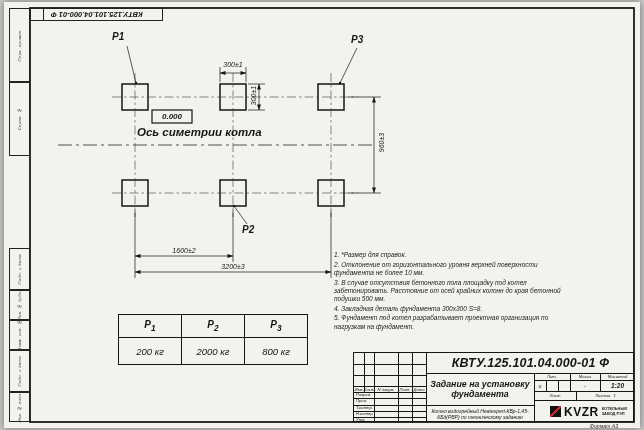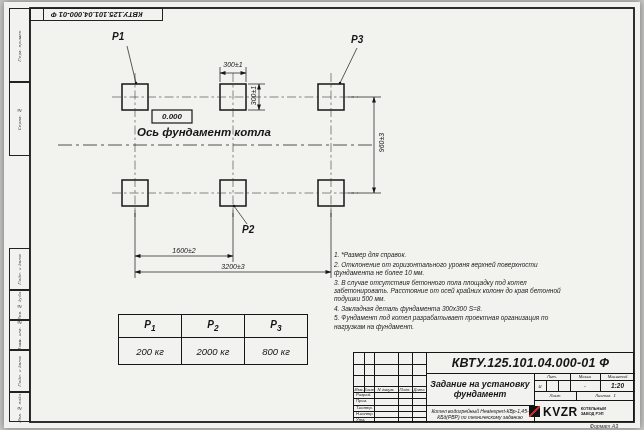--- a/index.html
+++ b/index.html
@@ -27,21 +27,21 @@
   .note{font-size:6.5px;font-style:italic;line-height:1.26;color:#1c1c1c;margin-bottom:1.5px;}
   .tb{position:absolute;left:353px;top:352px;width:281px;height:70px;border:1.7px solid #161616;box-sizing:border-box;}
   .tb .vl{position:absolute;width:0;border-left:1px solid #161616;}
   .tb .hl{position:absolute;height:0;border-top:1px solid #161616;}
   .tb .cell{position:absolute;display:flex;align-items:center;justify-content:center;font-style:italic;color:#161616;}
   .tb .docnum{font-size:12.5px;font-weight:700;letter-spacing:.2px;}
   .tb .ttl{font-size:8.8px;font-weight:700;line-height:1.18;text-align:center;}
   .tb .prod{font-size:5px;line-height:1.2;text-align:center;}
   .tb .micro{font-size:4.2px;}
   .tb .rowlbl{position:absolute;left:2px;width:19px;font-size:4.2px;font-style:italic;line-height:6.2px;white-space:nowrap;}
-  .logo{position:absolute;left:163px;top:47px;width:101px;height:23px;display:flex;align-items:center;justify-content:center;gap:3px;}
+  .logo{position:absolute;left:184px;top:47px;width:101px;height:23px;display:flex;align-items:center;justify-content:center;gap:3px;}
   .logo-mark{width:11px;height:11px;background:linear-gradient(135deg,#111 44%,#c62828 44% 56%,#111 56%);}
   .logo-word{font-size:12px;font-weight:900;font-style:normal;letter-spacing:.5px;color:#111;}
   .logo-cap{display:flex;flex-direction:column;justify-content:center;}
   .logo-cap span{font-size:3.9px;font-weight:700;color:#222;line-height:1.25;}
   .fmt{position:absolute;left:576px;top:422.5px;width:56px;text-align:center;font-size:5.2px;font-style:italic;color:#333;}
 </style>
 </head>
 <body>
 
 <div class="page">
@@ -140,21 +140,21 @@
   <div class="t plabel" style="left:242px;top:224px;">Р2</div>
 
   <div class="t dim tc" style="left:213px;top:61px;width:40px;">300±1</div>
   <div class="t dim tc rot90" style="left:236px;top:92px;width:34px;">300±1</div>
   <div class="t dim tc rot90" style="left:363px;top:139px;width:36px;">960±3</div>
   <div class="t dim tc" style="left:158px;top:247px;width:52px;">1600±2</div>
   <div class="t dim tc" style="left:205px;top:263px;width:56px;">3200±3</div>
 
   <div class="t" style="left:152px;top:110.5px;width:40px;height:12px;line-height:12px;text-align:center;font-size:8px;font-weight:600;">0.000</div>
 
-  <div class="t" style="left:137px;top:126px;font-size:11.5px;font-weight:600;">Ось фундамент котла</div>
+  <div class="t" style="left:137px;top:126px;font-size:11.5px;font-weight:600;">Ось симетрии котла</div>
 
   <div class="notes">
     <div class="note">1. *Размер для справок.</div>
     <div class="note">2. Отклонение от горизонтального уровня верхней поверхности фундамента не более 10 мм.</div>
     <div class="note">3. В случае отсутствия бетонного пола площадку под котел забетонировать. Расстояние от осей крайних колонн до края бетонной подушки 500 мм.</div>
     <div class="note">4. Закладная деталь фундамента 300х300 S=8.</div>
     <div class="note">5. Фундамент под котел разрабатывает проектная организация по нагрузкам на фундамент.</div>
   </div>
 
   <table class="lt">
@@ -193,21 +193,21 @@
     <div class="hl" style="left:180px;top:38px;width:101px;"></div>
     <div class="hl" style="left:180px;top:47px;width:101px;"></div>
     <div class="vl" style="left:216px;top:20px;height:18px;"></div>
     <div class="vl" style="left:246px;top:20px;height:18px;"></div>
     <div class="vl" style="left:192px;top:27px;height:11px;"></div>
     <div class="vl" style="left:204px;top:27px;height:11px;"></div>
     <div class="vl" style="left:222px;top:38px;height:9px;"></div>
     <div class="hl" style="left:72px;top:52px;width:108px;"></div>
 
     <div class="cell docnum" style="left:72px;top:0;width:209px;height:20px;">КВТУ.125.101.04.000-01 Ф</div>
-    <div class="cell ttl" style="left:76px;top:21px;width:100px;height:30px;">Задание на установку фундамент</div>
+    <div class="cell ttl" style="left:76px;top:21px;width:100px;height:30px;">Задание на установку фундамента</div>
     <div class="cell prod" style="left:74px;top:52.5px;width:104px;height:17px;">Котел водогрейный Heatexpert-КВр-1,45-КБд(РВР) по техническому заданию</div>
 
     <div class="cell micro" style="left:0;top:33px;width:10px;height:6.2px;">Изм.</div>
     <div class="cell micro" style="left:10px;top:33px;width:10px;height:6.2px;">Лист</div>
     <div class="cell micro" style="left:20px;top:33px;width:24px;height:6.2px;">N докум.</div>
     <div class="cell micro" style="left:44px;top:33px;width:14px;height:6.2px;">Подп.</div>
     <div class="cell micro" style="left:58px;top:33px;width:14px;height:6.2px;">Дата</div>
 
     <div class="rowlbl" style="top:39.2px;">Разраб.</div>
     <div class="rowlbl" style="top:45.4px;">Пров.</div>

